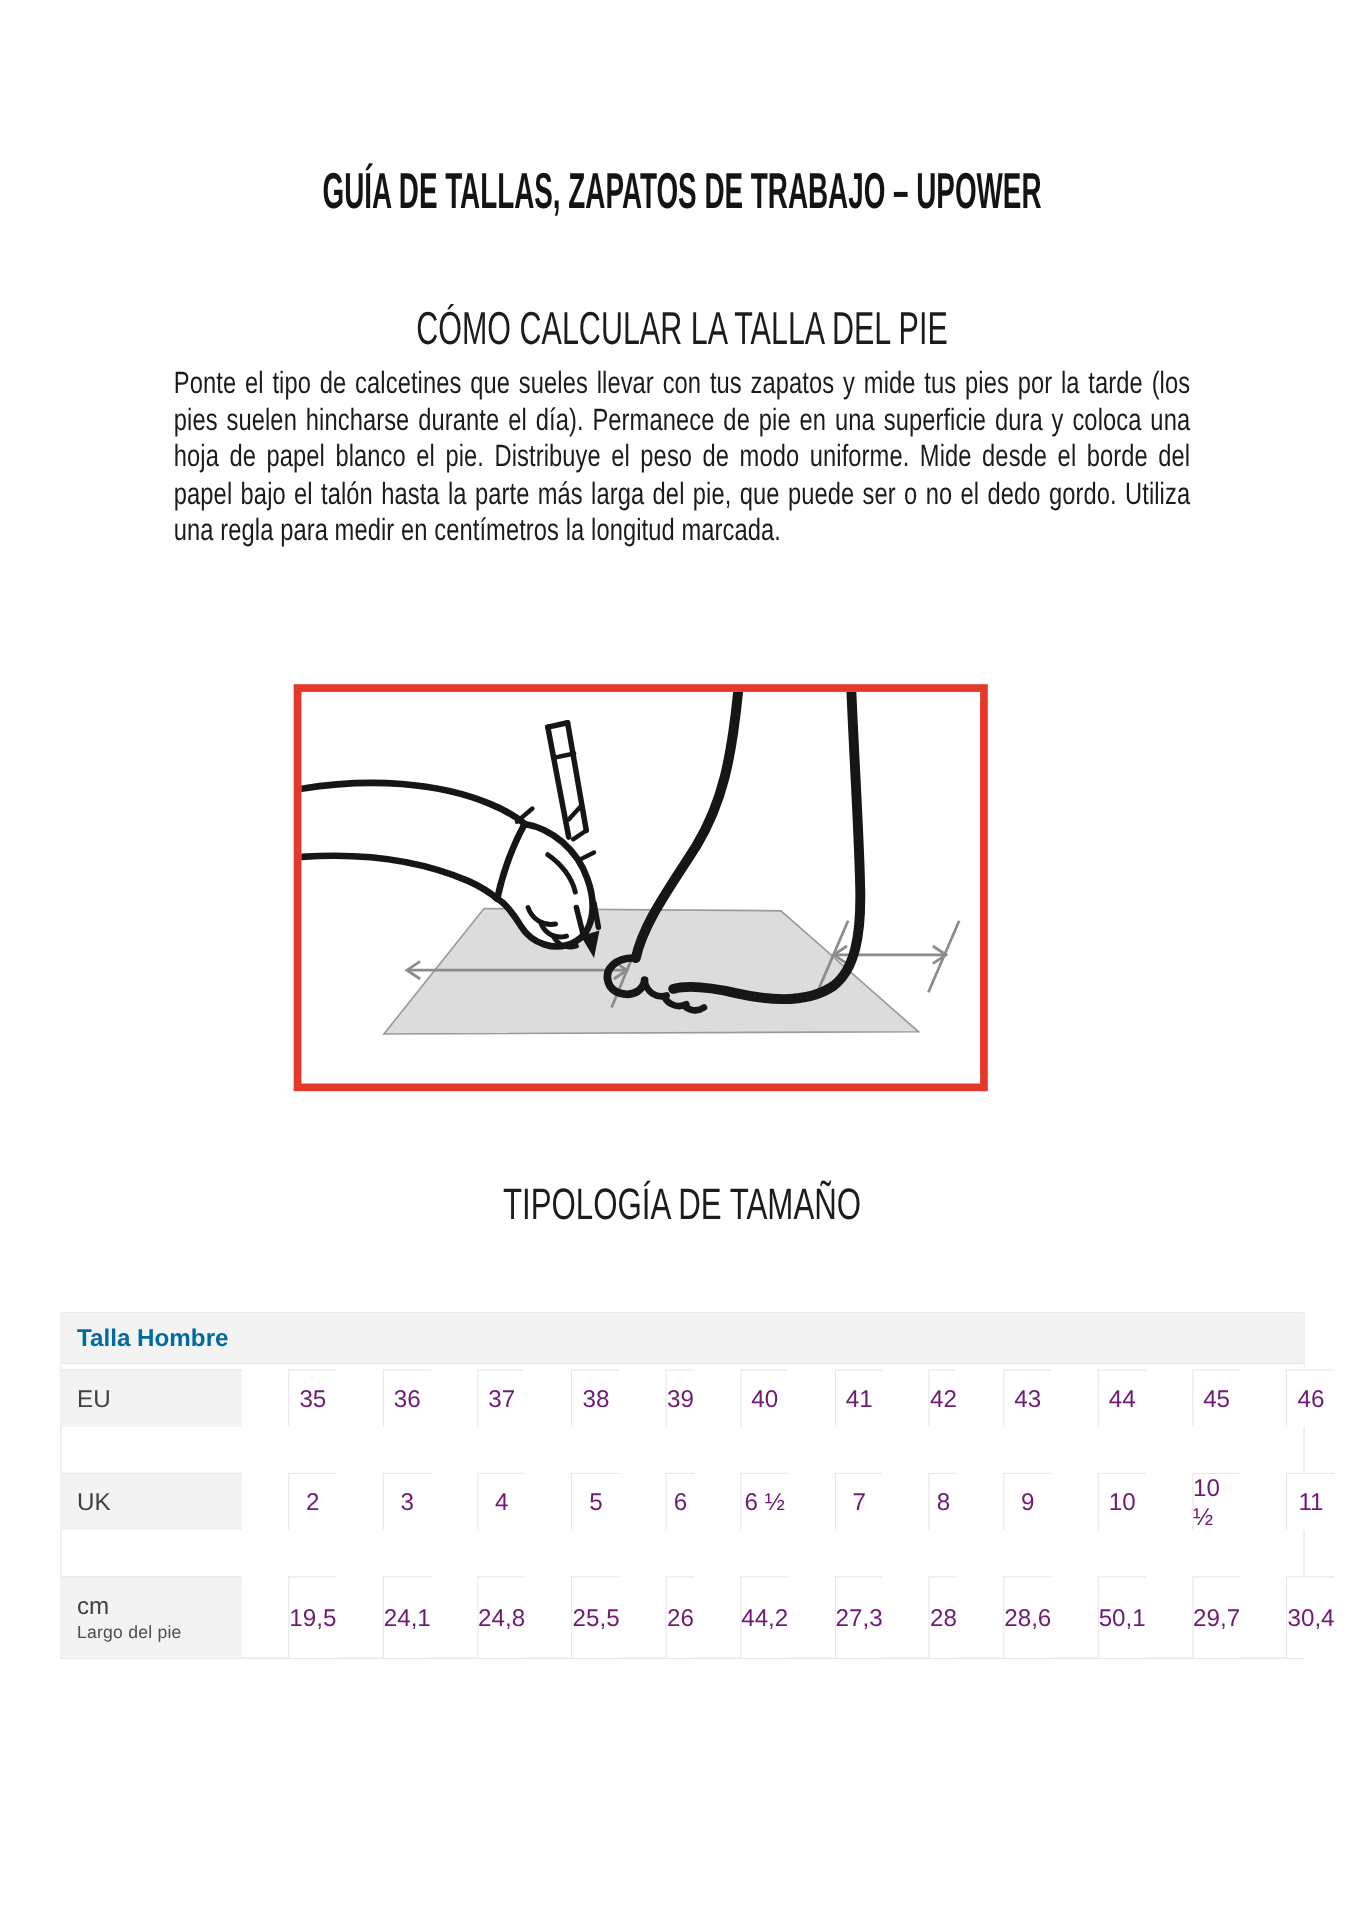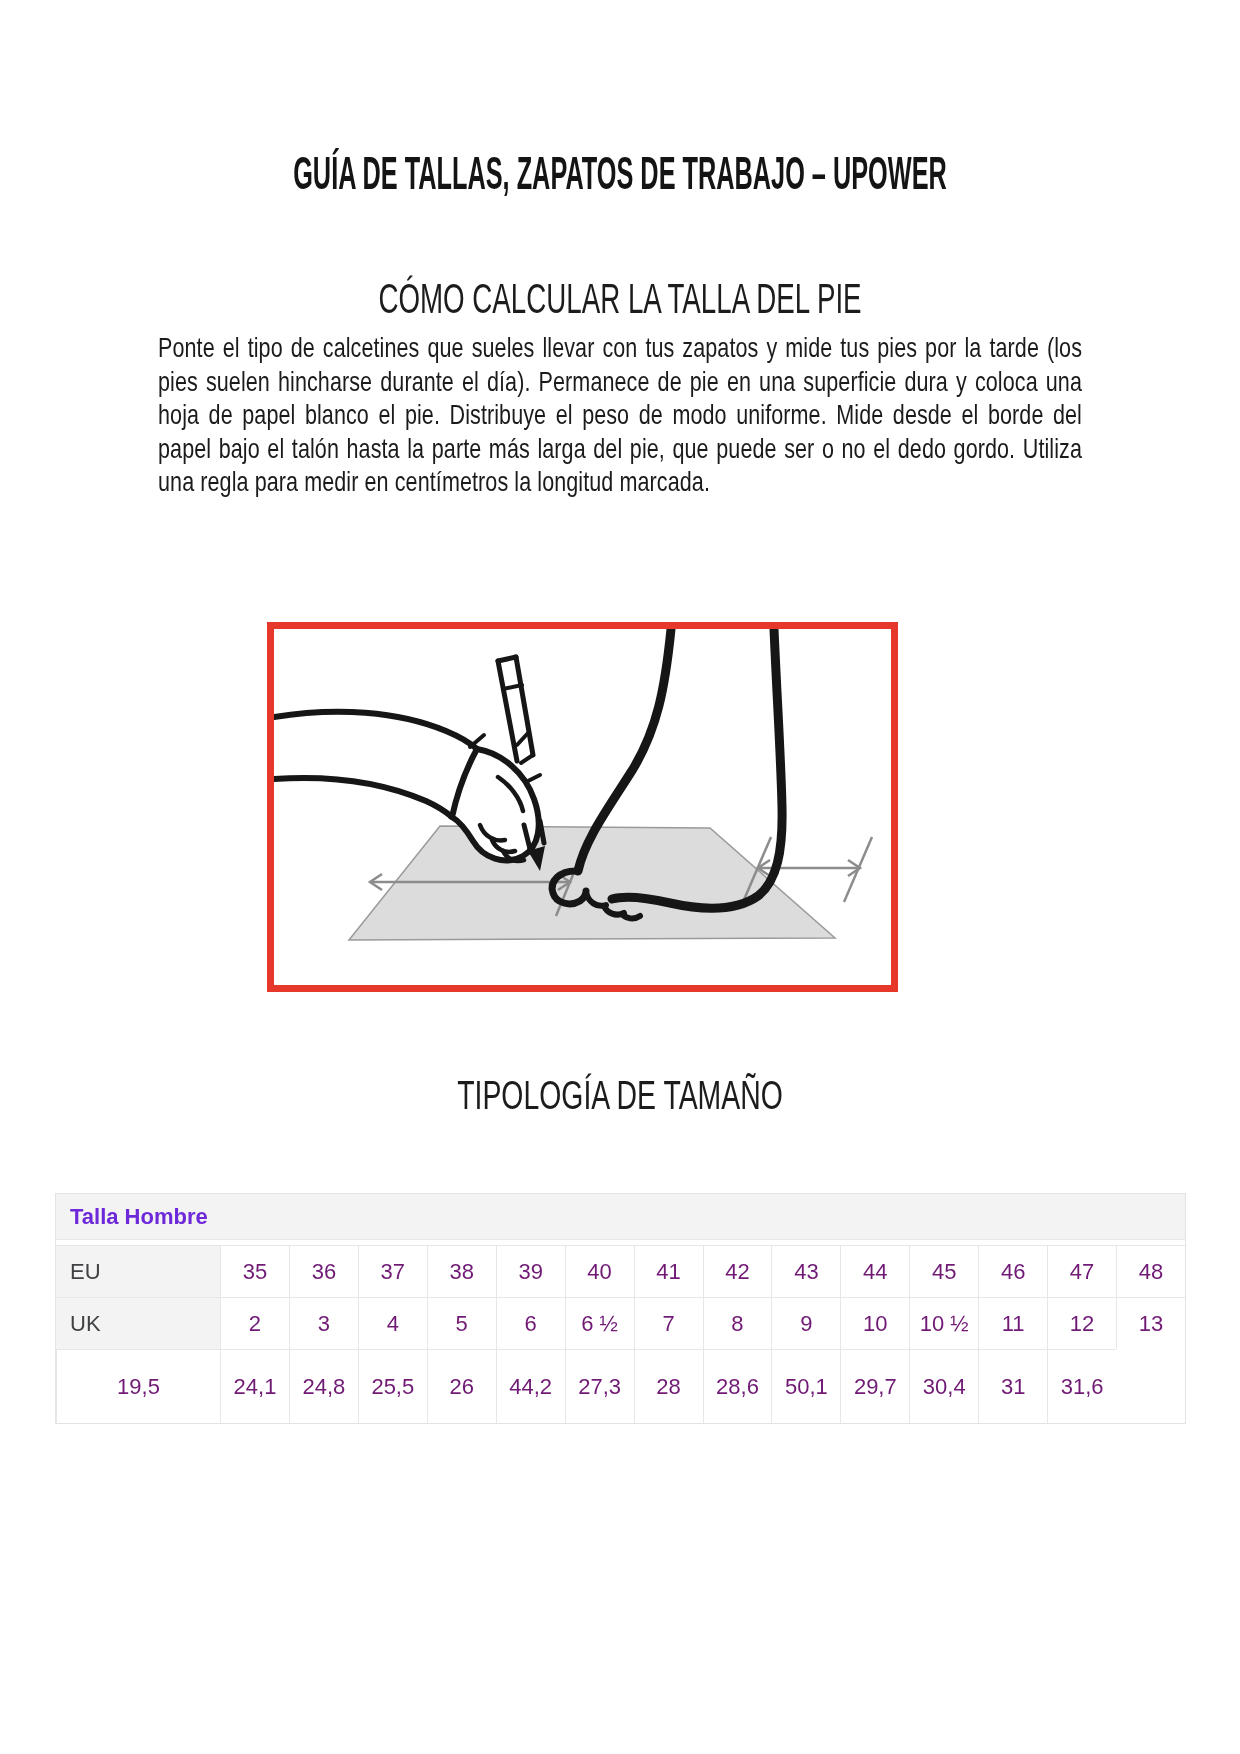--- a/index.html
+++ b/index.html
@@ -79,24 +79,24 @@
   .size-table .thead {
     height: 46px;
     box-sizing: border-box;
     background: #f3f3f3;
     border-bottom: 1px solid #e7e7e7;
     display: flex;
     align-items: center;
     padding-left: 14px;
     font-size: 22px;
     font-weight: 700;
-    color: #6d28d9;
+    color: #0369a1;
   }
   .size-table .gap { height: 5px; background: #ffffff; }
-  .tgrid { display: grid; grid-template-columns: 164px repeat(14, 1fr); }
+  .tgrid { display: grid; grid-template-columns: 164px repeat(14, 1fr); gap: 42px; }
   .cell {
     display: flex;
     align-items: center;
     justify-content: center;
     box-sizing: border-box;
     border-top: 1px solid #e7e7e7;
     border-left: 1px solid #e7e7e7;
     font-size: 22px;
     color: #701a75;
     background: #ffffff;
@@ -209,20 +209,24 @@
         <div class="cell value r1">6</div>
         <div class="cell value r1">6 ½</div>
         <div class="cell value r1">7</div>
         <div class="cell value r1">8</div>
         <div class="cell value r1">9</div>
         <div class="cell value r1">10</div>
         <div class="cell value r1">10 ½</div>
         <div class="cell value r1">11</div>
         <div class="cell value r1">12</div>
         <div class="cell value r1">13</div>
+        <div class="cell label r2">
+          <span>cm</span>
+          <span class="sublabel">Largo del pie</span>
+        </div>
         <div class="cell value r2">19,5</div>
         <div class="cell value r2">24,1</div>
         <div class="cell value r2">24,8</div>
         <div class="cell value r2">25,5</div>
         <div class="cell value r2">26</div>
         <div class="cell value r2">44,2</div>
         <div class="cell value r2">27,3</div>
         <div class="cell value r2">28</div>
         <div class="cell value r2">28,6</div>
         <div class="cell value r2">50,1</div>

